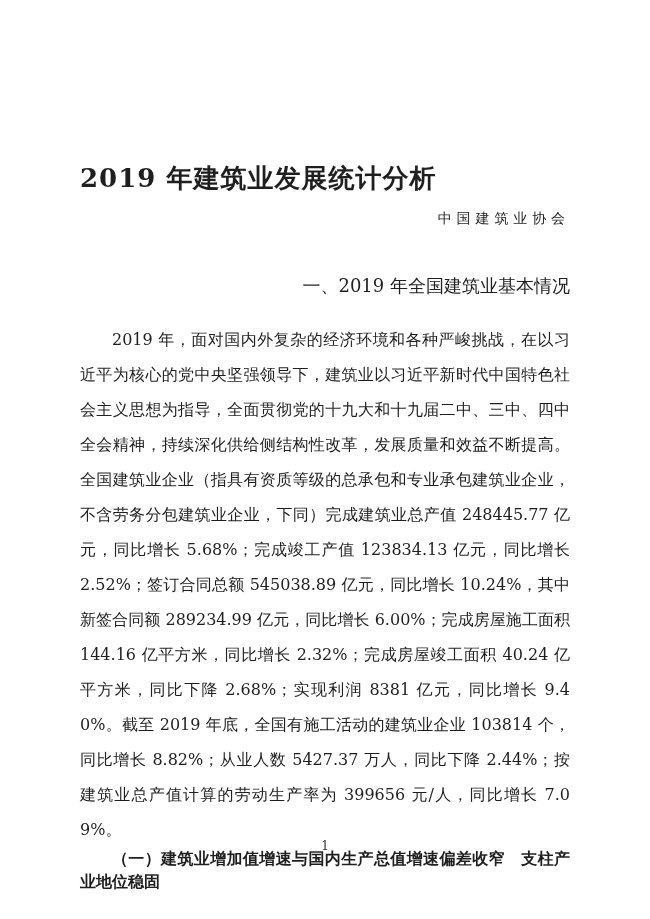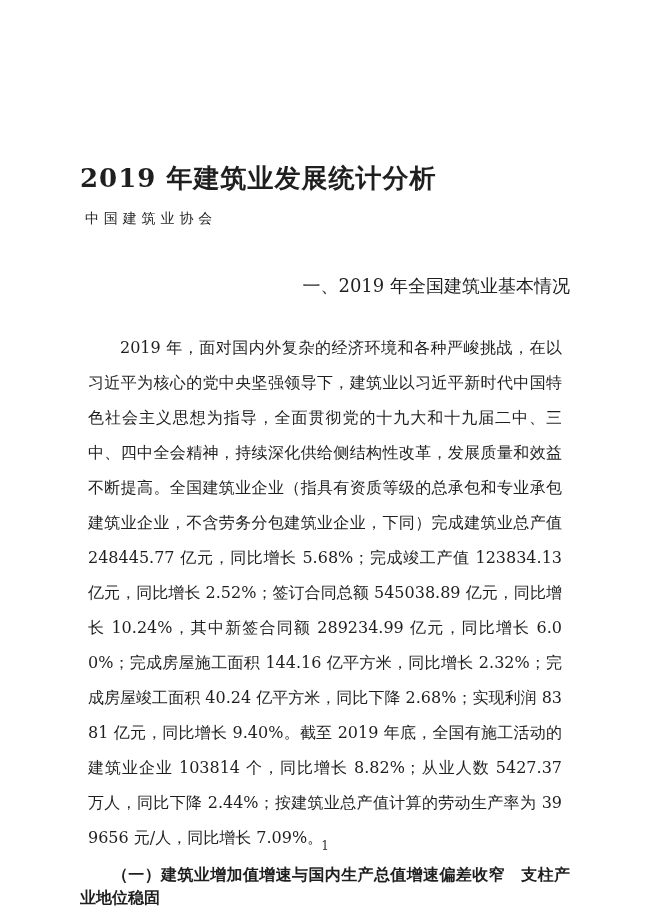--- a/index.html
+++ b/index.html
@@ -25,21 +25,21 @@
     line-height: 36px;
     font-weight: bold;
     letter-spacing: 1px;
     margin-top: 10px;
   }
   .doc-subtitle {
     position: absolute;
     top: 206px;
     left: 80px;
     right: 80px;
-    text-align: left;
+    text-align: right;
     font-size: 14px;
     line-height: 24px;
     letter-spacing: 0.35em;
     text-indent: 0.35em; 
   }
   .section-heading {
     position: absolute;
     top: 272px;
     left: 80px;
     right: 80px;
@@ -48,21 +48,21 @@
     line-height: 28px;
     font-weight: normal;
   }
   .body-block {
     position: absolute;
     top: 322px;
     left: 80px;
     right: 80px;
   }
   .body-paragraph {
-    margin: 8px;
+    margin: 0;
     font-size: 16px;
     line-height: 35px;
     text-align: justify;
     text-indent: 2em;
     word-break: break-all;
   }
   .subsection-heading {
     margin: 0;
     font-size: 16px;
     line-height: 23px;

